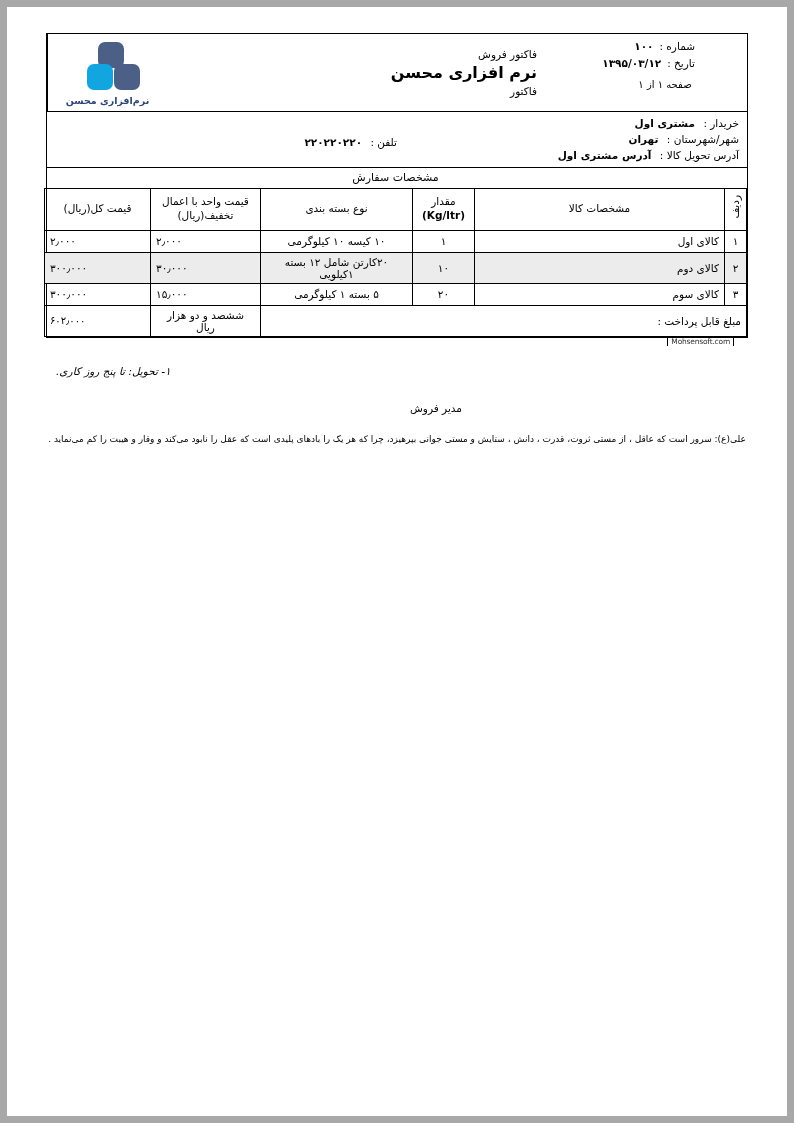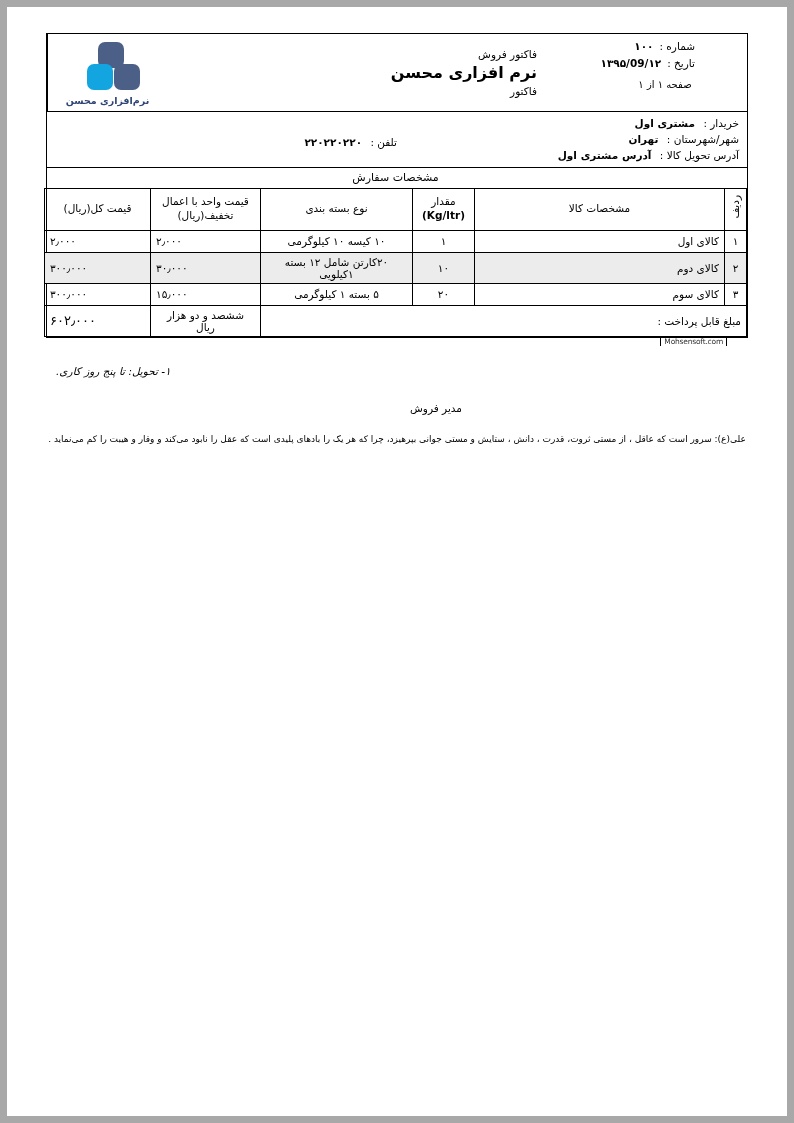--- a/index.html
+++ b/index.html
@@ -183,31 +183,31 @@
   .td-desc  { text-align: right; padding-right: 6px; }
   .td-qty   { text-align: center; }
   .td-pack  { text-align: center; }
   .td-num   { text-align: left; padding-left: 8px; }
   .kgltr { font-weight: bold; font-size: 10.5px; }
 
   
   .totalrow td { height: 26px; }
   .tot-label { text-align: right; padding-right: 8px; }
   .tot-words { text-align: center; }
-  .tot-value { text-align: left; padding-left: 8px; font-weight: bold; font-size: 13px; }
+  .tot-value { text-align: left; padding-left: 8px; font-weight: bold; font-size: 10px; }
 
   
   .watermark {
     position: relative;
     height: 14px;
     margin-top: -1px;
   }
   .wm-inner {
     position: absolute;
-    right: 11px;
+    right: 4px;
     top: 0;
     display: flex;
     align-items: flex-start;
     gap: 3px;
     direction: ltr;
   }
   .wm-bar { width: 7px; height: 1px; background: #000; }
   .wm-tick { width: 1px; height: 9px; background: #000; }
   .wm-text { font-size: 7.5px; color: #333; letter-spacing: -0.2px; }
 
@@ -250,21 +250,21 @@
 
       <div class="hdr">
 
         <div class="hdr-meta">
           <div class="meta-row">
             <span class="meta-lbl">شماره :</span>
             <span class="meta-val">۱۰۰</span>
           </div>
           <div class="meta-row">
             <span class="meta-lbl">تاریخ :</span>
-            <span class="meta-val">۱۳۹۵/09/۱۲</span>
+            <span class="meta-val">۱۳۹۵/۰۳/۱۲</span>
           </div>
           <div class="meta-page">صفحه ۱ از ۱</div>
         </div>
 
         <div class="hdr-title">
           <div class="t-small">فاکتور فروش</div>
           <div class="t-big">نرم افزاری محسن</div>
           <div class="t-small">فاکتور</div>
         </div>
 

